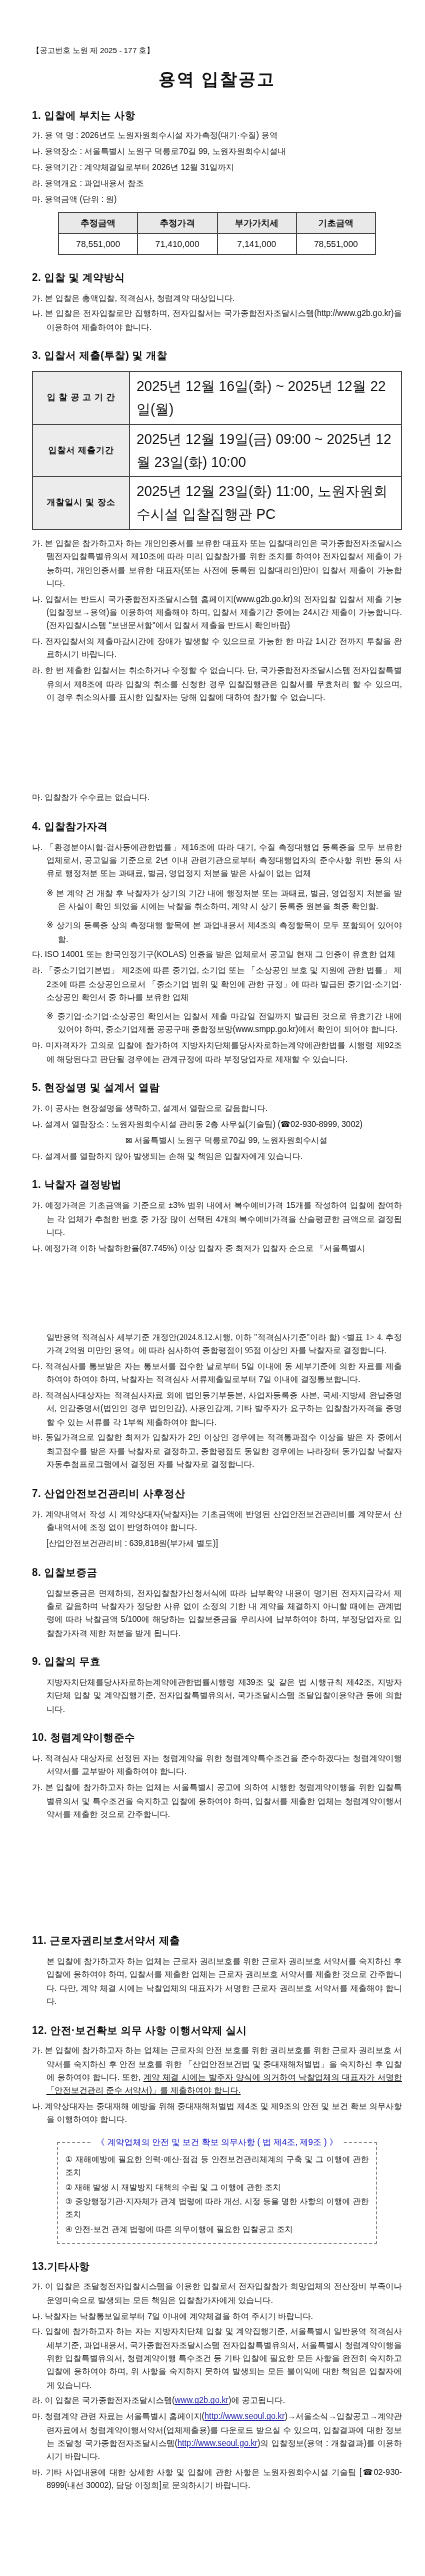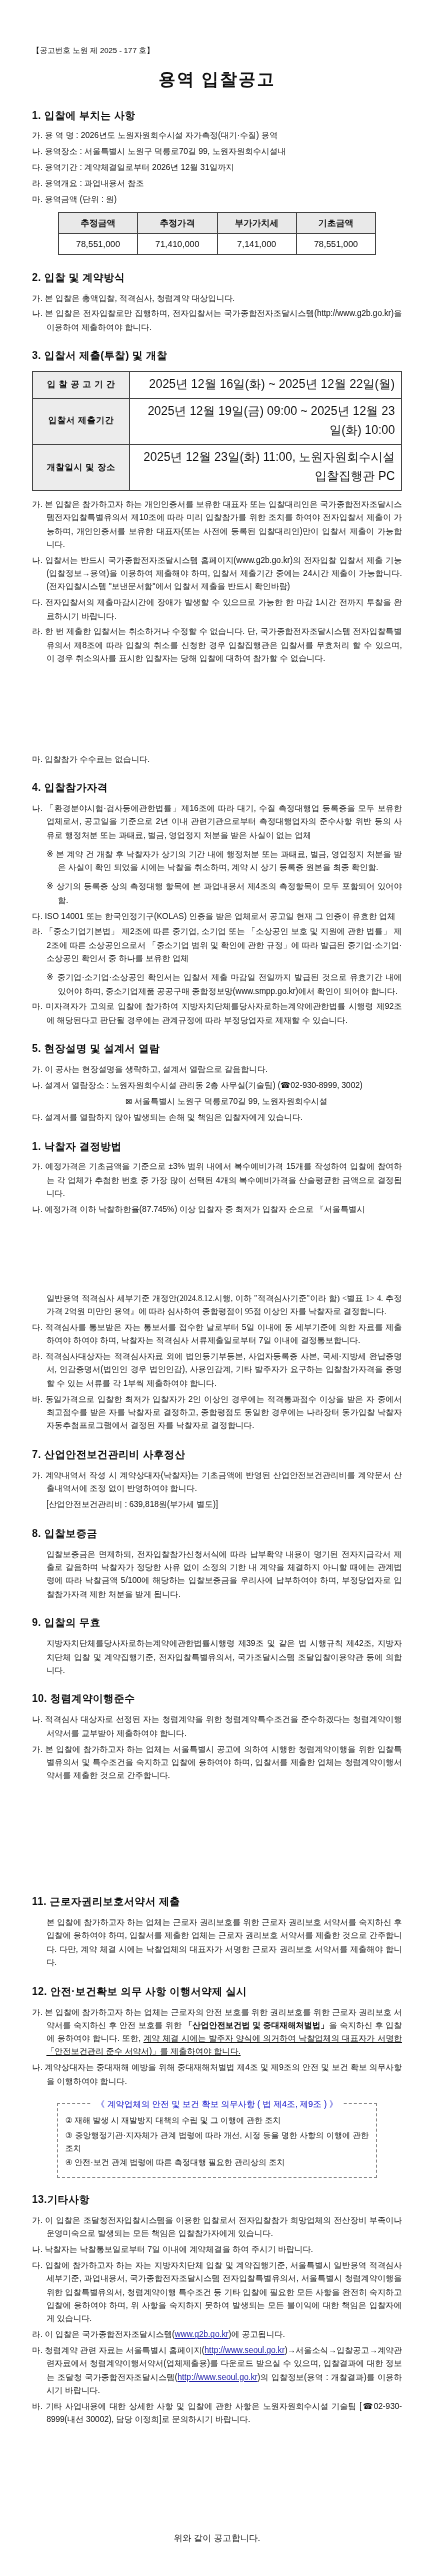--- a/index.html
+++ b/index.html
@@ -19,22 +19,22 @@
   .it   { padding-left:14.4px; text-indent:-14.4px; text-align:justify; margin:2.6px 0; }
   .note { margin-left:14.4px; padding-left:11.3px; text-indent:-11.3px; text-align:justify; margin-top:6px; margin-bottom:2.1px; }
   .cont { padding-left:14.4px; text-align:justify; margin:2.1px 0;font-family:Liberation Serif, serif; }
   .body-p { padding-left:14.4px; text-align:justify; margin:3.1px 0; }
   .addr-line { margin-left:93px; }
   table.t1 { border-collapse:collapse; border:1px solid #333; margin:6.2px auto 3.1px; width:86%; table-layout:fixed; }
   table.t1 th { background:#e9e9e9; font-weight:bold; font-size:8.8px; border:0.5px solid #444; padding:2.6px 2.1px; text-align:center; }
   table.t1 td { border:0.5px solid #444; font-size:8.8px; padding:3.1px 2.1px; text-align:center; }
   table.t2 { border-collapse:collapse; border:1px solid #333; margin:6.2px 0 7.2px; width:100%; }
   table.t2 th { width:92px; background:#ececec; font-weight:bold; font-size:8.5px; border:0.5px solid #444; padding:3.1px 2.1px; text-align:center; letter-spacing:0.5px; }
-  table.t2 td { border:0.5px solid #444; font-size:12px; padding:3.1px 6.2px; text-align:right; }
-  .sb { font-weight:bold; }
+  table.t2 td { border:0.5px solid #444; font-size:14px; padding:3.1px 6.2px; text-align:left; }
+  .sb { font-weight:normal; }
   .ul { text-decoration:underline; }
   .lnk { color:#2222aa; text-decoration:underline; }
   .obx { margin:15.5px 25px 0 25px; border:1px dashed #888; padding:8.2px 7.2px 5.2px; }
   .obx-title { width:fit-content; margin:-15px auto 4.1px; background:#fff; padding:0 5.2px; color:#0808c8; font-weight:normal; font-size:8.5px; }
   .obx-item { font-size:8px; margin:1.5px 0; text-align:justify; }
   .gap { width:100%; }
   .g1 { height:82px; } .g2 { height:71px; } .g3 { height:95px; } .g4 { height:98px; }
   .close-line { text-align:center; font-size:8.8px; margin-top:4.1px; }
   .close-date { text-align:center; font-size:9.8px; font-weight:bold; margin-top:30px; }
 </style>
@@ -142,23 +142,24 @@
   <div class="gap g3"></div>
 
   <h2 class="sec">11. 근로자권리보호서약서 제출</h2>
   <div class="body-p">본 입찰에 참가하고자 하는 업체는 근로자 권리보호를 위한 근로자 권리보호 서약서를 숙지하신 후 입찰에 응하여야 하며, 입찰서를 제출한 업체는 근로자 권리보호 서약서를 제출한 것으로 간주합니다. 다만, 계약 체결 시에는 낙찰업체의 대표자가 서명한 근로자 권리보호 서약서를 제출해야 합니다.</div>
 
   <h2 class="sec">12. 안전·보건확보 의무 사항 이행서약제 실시</h2>
   <div class="it"><span>가. 본 입찰에 참가하고자 하는 업체는 근로자의 안전 보호를 위한  권리보호를 위한 근로자 권리보호 서약서를 숙지하신 후 안전 보호를 위한 </span><span class="sb">「산업안전보건법 및 중대재해처벌법」</span><span>을 숙지하신 후 입찰에 응하여야 합니다. 또한, </span><span class="ul">계약 체결 시에는 발주자 양식에 의거하여 낙찰업체의 대표자가 서명한 「안전보건관리 준수 서약서)」를 제출하여야  합니다.</span></div>
   <div class="it">나. 계약상대자는 중대재해 예방을 위해 중대재해처벌법 제4조 및 제9조의 안전 및 보건 확보 의무사항을 이행하여야 합니다.</div>
   <div class="obx">
     <div class="obx-title">《 계약업체의 안전 및 보건 확보 의무사항 ( 법 제4조, 제9조 ) 》</div>
+    <div class="obx-item">① 재해예방에 필요한 인력·예산·점검 등 안전보건관리체계의 구축 및 그 이행에 관한 조치</div>
     <div class="obx-item">② 재해 발생 시 재발방지 대책의 수립 및 그 이행에 관한 조치</div>
     <div class="obx-item">③ 중앙행정기관·지자체가 관계 법령에 따라 개선, 시정 등을 명한 사항의 이행에 관한 조치</div>
-    <div class="obx-item">④ 안전·보건 관계 법령에 따른 측정대행 필요한 관리상의 조치</div>
+    <div class="obx-item">④ 안전·보건 관계 법령에 따른 의무이행에 필요한 입찰공고 조치</div>
   </div>
 
   <h2 class="sec">13.기타사항</h2>
   <div class="it">가. 이 입찰은 조달청전자입찰시스템을 이용한 입찰로서 전자입찰참가 희망업체의 전산장비 부족이나 운영미숙으로 발생되는 모든 책임은 입찰참가자에게 있습니다.</div>
   <div class="it">나. 낙찰자는 낙찰통보일로부터 7일 이내에 계약체결을 하여 주시기 바랍니다.</div>
   <div class="it">다. 입찰에 참가하고자 하는 자는 지방자치단체 입찰 및 계약집행기준, 서울특별시 일반용역 적격심사 세부기준, 과업내용서, 국가종합전자조달시스템 전자입찰특별유의서, 서울특별시 청렴계약이행을 위한 입찰특별유의서, 청렴계약이행 특수조건 등 기타 입찰에 필요한 모든 사항을 완전히 숙지하고 입찰에 응하여야 하며, 위 사항을 숙지하지 못하여 발생되는 모든 불이익에 대한 책임은 입찰자에게 있습니다.</div>
   <div class="it"><span>라. 이 입찰은 국가종합전자조달시스템(</span><span class="lnk">www.g2b.go.kr</span><span>)에 공고됩니다.</span></div>
   <div class="it"><span>마. 청렴계약 관련 자료는 서울특별시 홈페이지(</span><span class="lnk">http://www.seoul.go.kr</span><span>)→서울소식→입찰공고→계약관련자료에서 청렴계약이행서약서(업체제출용)를 다운로드 받으실 수 있으며, 입찰결과에 대한 정보는 조달청 국가종합전자조달시스템(</span><span class="lnk">http://www.seoul.go.kr</span><span>)의 입찰정보(용역 : 개찰결과)를 이용하시기 바랍니다.</span></div>
   <div class="it"><span>바. 기타 사업내용에 대한 상세한 사항 및 입찰에 관한 사항은 노원자원회수시설 기술팀 [</span><span>☎</span><span>02-930-8999(내선 30002), 담당 이정희]로 문의하시기 바랍니다.</span></div>
 

